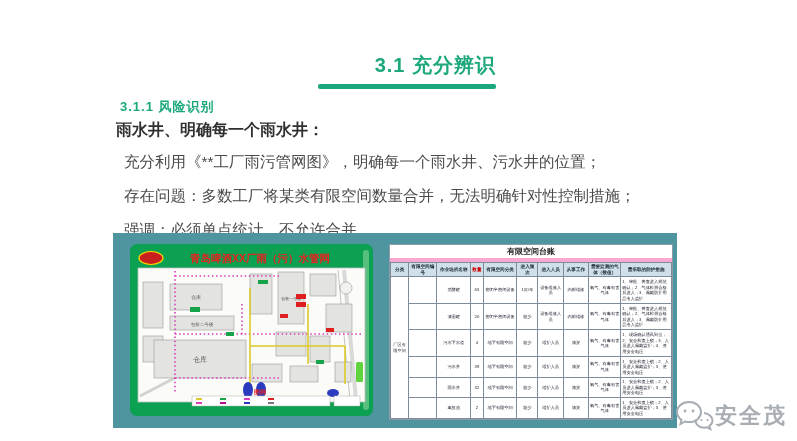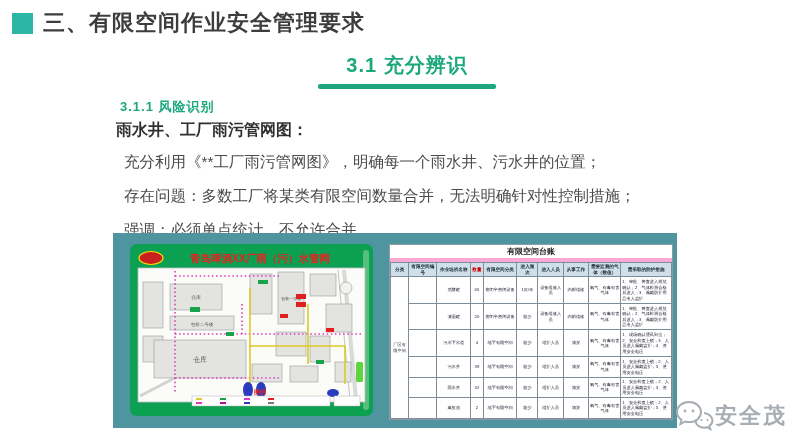--- a/index.html
+++ b/index.html
@@ -3,21 +3,21 @@
 <meta charset="utf-8">
 <style>
   html,body{margin:0;padding:0;background:#e9e9e9;}
   .slide{position:relative;width:797px;height:441px;background:#ffffff;overflow:hidden;
          font-family:"Liberation Sans","DejaVu Sans",sans-serif;}
   
   .hdr{position:absolute;left:12px;top:8px;display:flex;align-items:center;gap:10px;}
   .sq{width:21px;height:21px;background:#2cb7a5;}
   .hdr h1{margin:0;font-size:22px;font-weight:bold;color:#3d3d3d;letter-spacing:1px;}
   
-  .sec{position:absolute;left:318px;top:52px;width:178px;text-align:center;}
+  .sec{position:absolute;left:318px;top:52px;width:178px;text-align:right;}
   .sec .st{font-size:20px;font-weight:bold;color:#1ca87c;letter-spacing:1px;}
   .underbar{margin-top:5px;height:5px;background:#1ca87c;border-radius:2px;}
   
   .bodyblk{position:absolute;left:116px;top:98px;width:590px;color:#4b4b4b;}
   .bodyblk h2{margin:0 0 4px 4px;font-size:13px;font-weight:bold;color:#1ca87c;letter-spacing:1px;}
   .lead{margin:2px 0 2px 0;font-size:16px;font-weight:bold;color:#2f2f2f;}
   .bl{margin:8px;font-size:15.5px;line-height:26px;color:#4b4b4b;}
   
   .panel{position:absolute;left:113px;top:233px;width:564px;height:195px;background:#4e95a0;}
   .mapwrap{position:absolute;left:17px;top:11px;width:271px;height:172px;}
@@ -36,33 +36,29 @@
   table.ledger td.cat{font-size:4.2px;color:#334;}
   
   .brand{position:absolute;right:10px;bottom:8px;display:flex;align-items:center;gap:0;}
   .brand .bn{font-size:22px;font-weight:600;color:#a7adb3;letter-spacing:2px;}
 </style>
 </head>
 <body>
 
 <div class="slide">
 
-  <div class="hdr">
-    <span class="sq"></span>
-    <h1>三、有限空间作业安全管理要求</h1>
-  </div>
 
   <div class="sec">
     <div class="st">3.1  充分辨识</div>
     <div class="underbar"></div>
   </div>
 
   <div class="bodyblk">
     <h2>3.1.1  风险识别</h2>
-    <p class="lead">雨水井、工厂雨污管网图：</p>
+    <p class="lead">雨水井、明确每一个雨水井：</p>
     <p class="bl">充分利用《**工厂雨污管网图》，明确每一个雨水井、污水井的位置；</p>
     <p class="bl">存在问题：多数工厂将某类有限空间数量合并，无法明确针对性控制措施；</p>
     <p class="bl">强调：必须单点统计，不允许合并。</p>
   </div>
 
   <div class="panel">
 
     <div class="mapwrap">
       <svg width="243" height="172" viewBox="0 0 243 172">
         <rect x="0" y="0" width="243" height="172" rx="7" fill="#0ba052"></rect>

